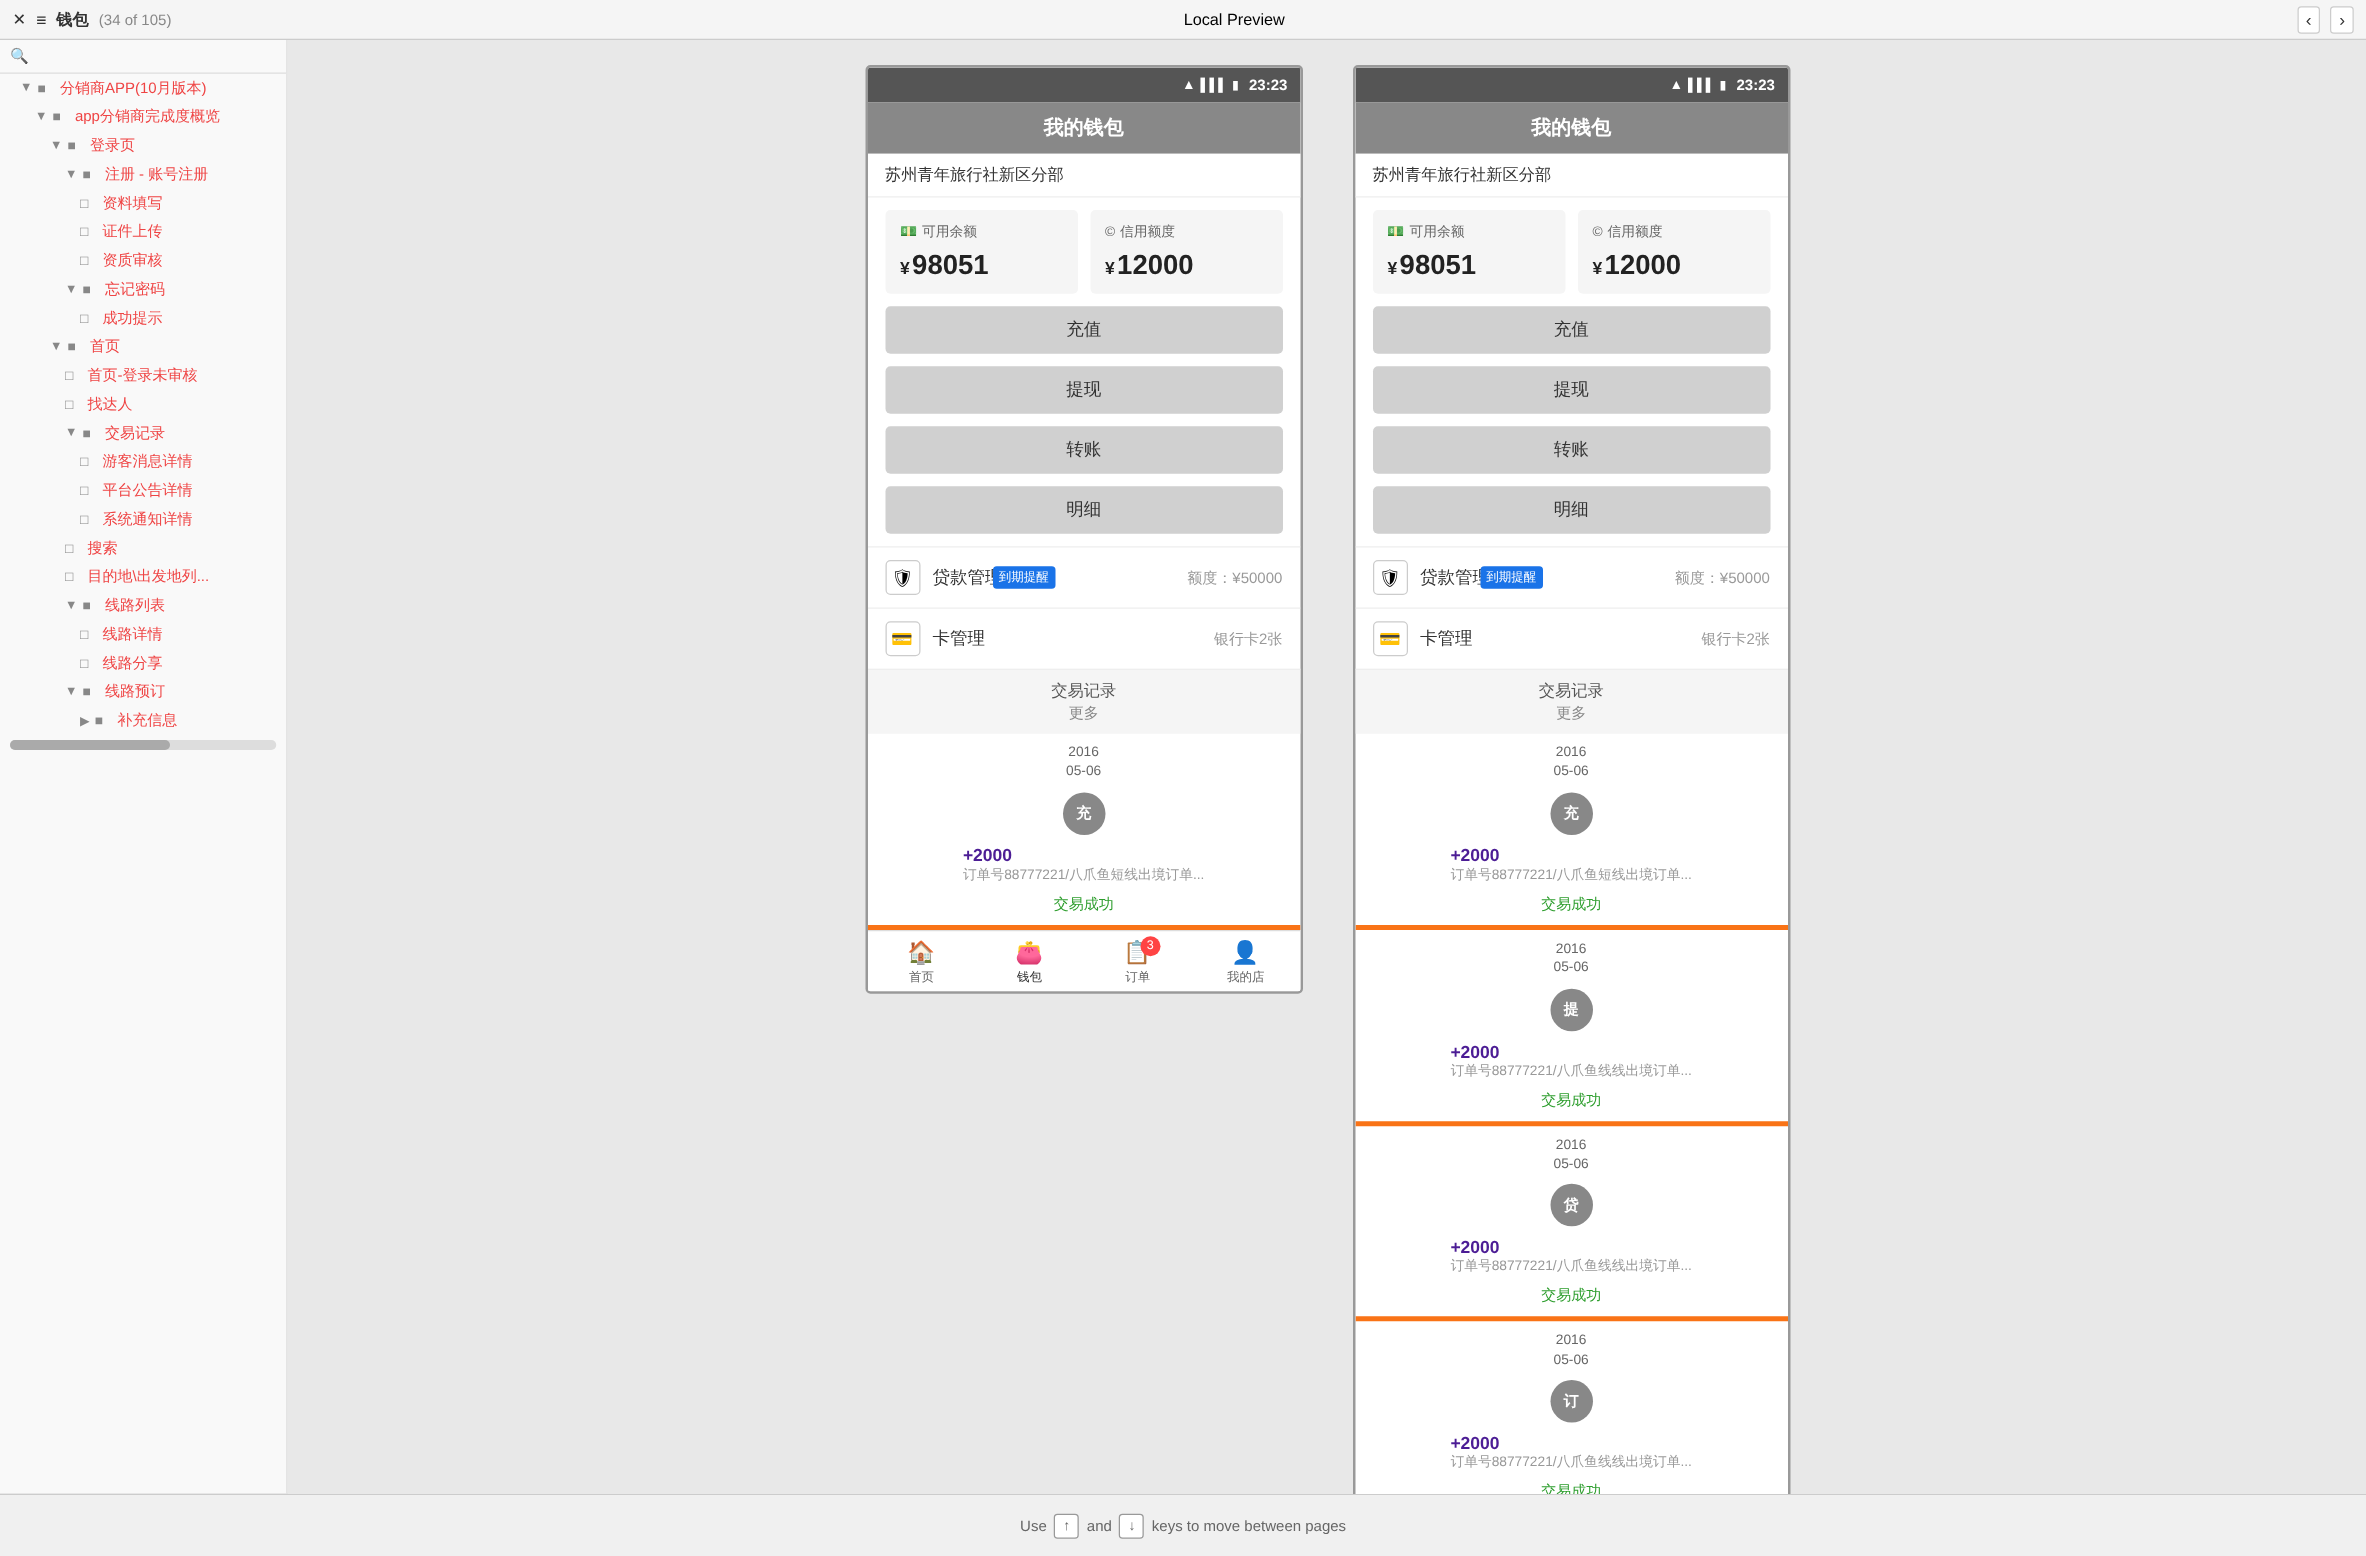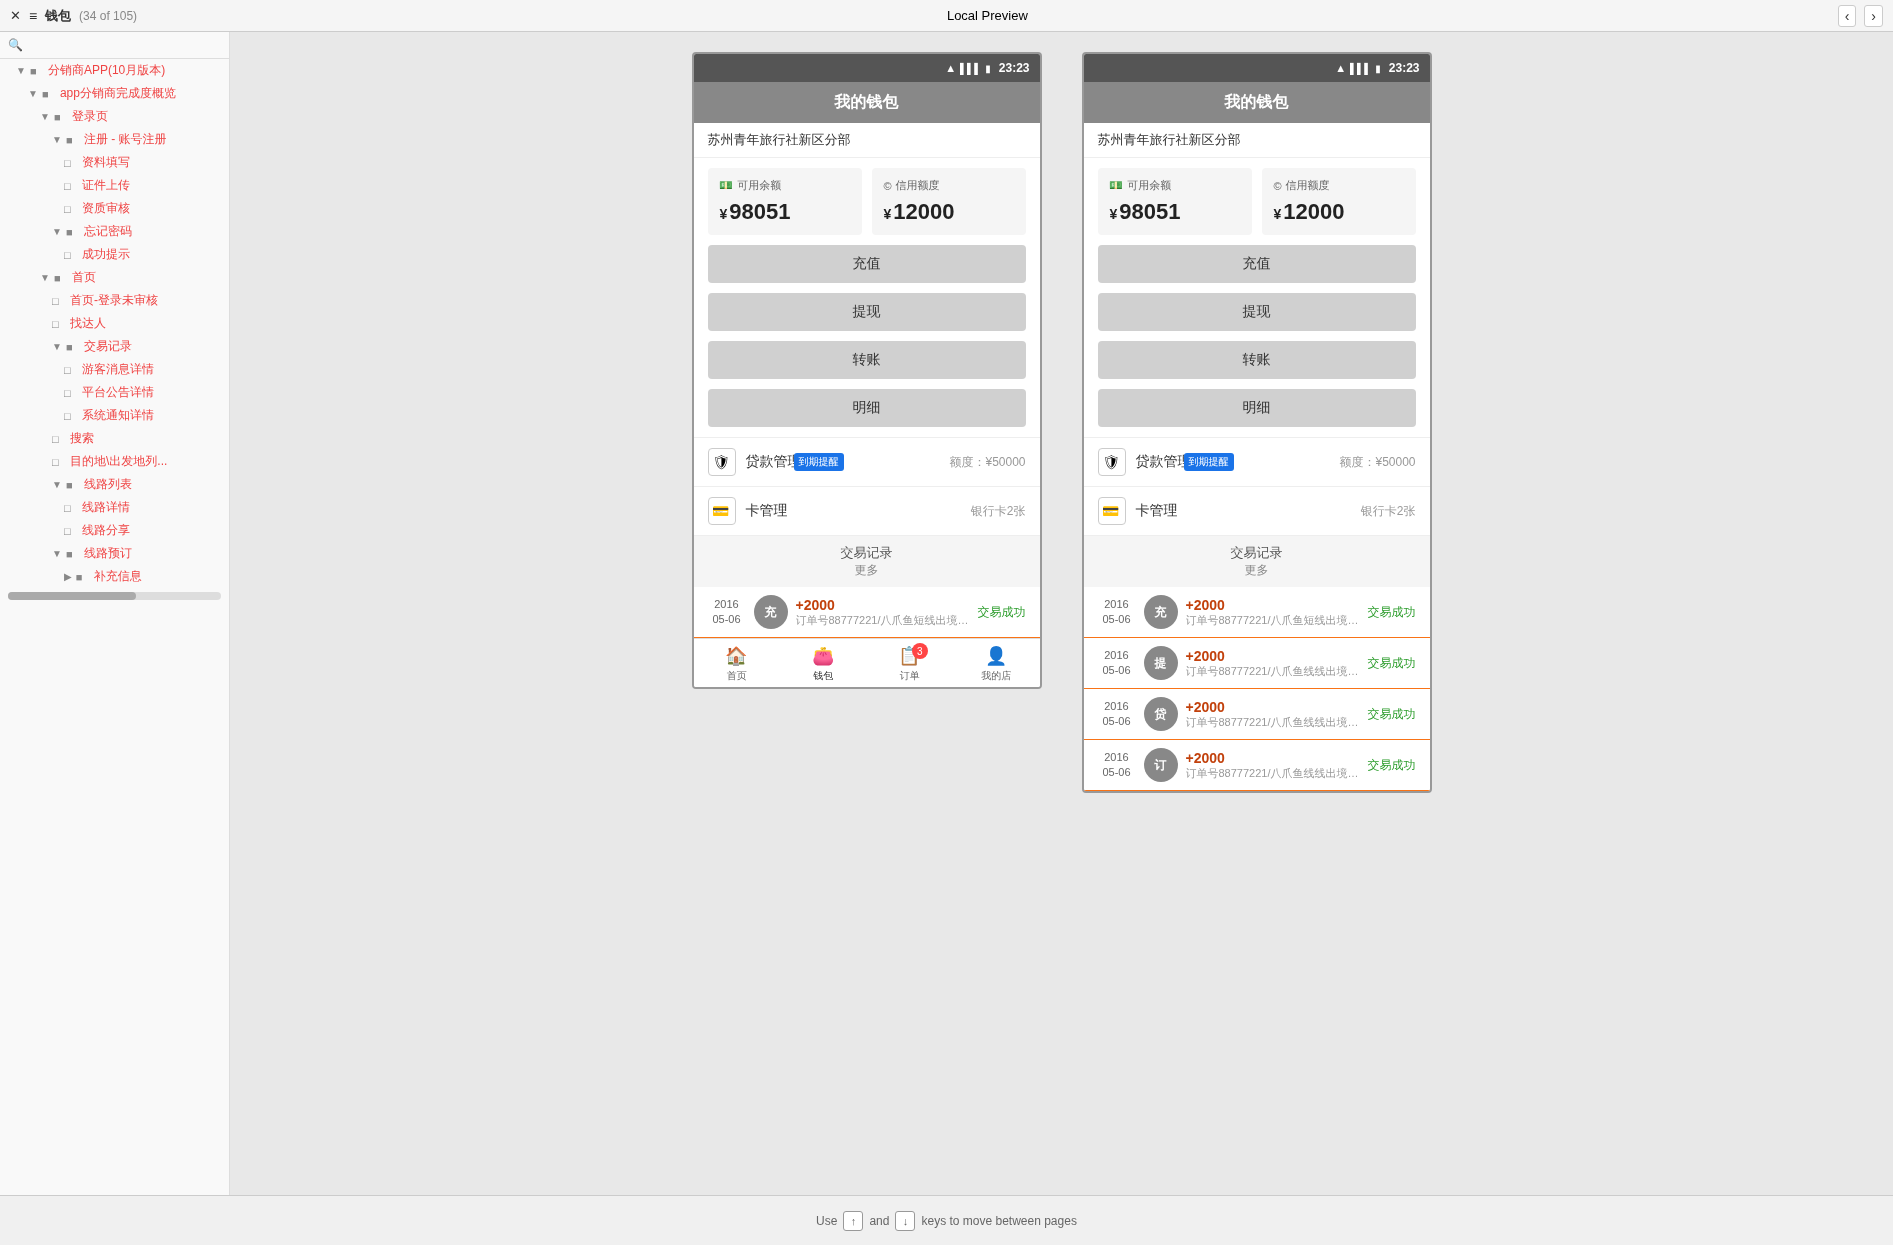--- a/index.html
+++ b/index.html
@@ -219,22 +219,23 @@
       border-top: 1px solid #eee;
       flex-direction: column;
     }
     .tx-header-title { font-size: 13px; color: #555; }
     .tx-header-more { font-size: 12px; color: #888; }
 
     .tx-item {
       display: flex;
       align-items: center;
       padding: 8px 14px;
-      border-bottom: 1px solid #f97316;
+      border-bottom: 4px solid #f97316;
       gap: 8px;
+      flex-direction: column;
     }
     .tx-date {
       text-align: center;
       font-size: 11px;
       color: #666;
       line-height: 1.4;
       min-width: 38px;
     }
     .tx-circle {
       width: 34px; height: 34px;
@@ -246,21 +247,21 @@
       font-weight: bold;
       flex-shrink: 0;
     }
     .tx-info {
       flex: 1;
       min-width: 0;
     }
     .tx-amount {
       font-size: 14px;
       font-weight: bold;
-      color: #c2410c;
+      color: #4c1d95;
     }
     .tx-desc {
       font-size: 11px;
       color: #999;
       white-space: nowrap;
       overflow: hidden;
       text-overflow: ellipsis;
     }
     .tx-status {
       font-size: 12px;

